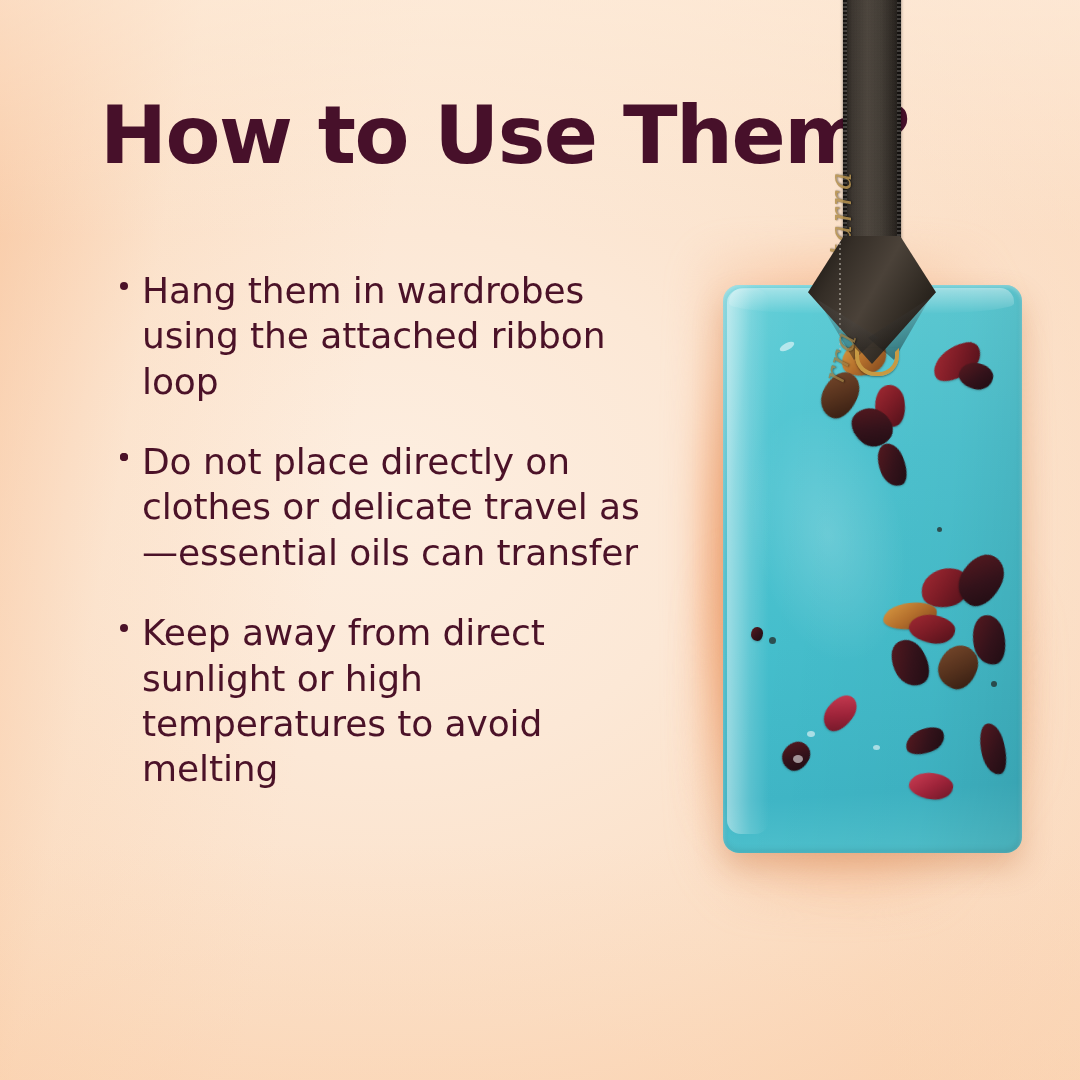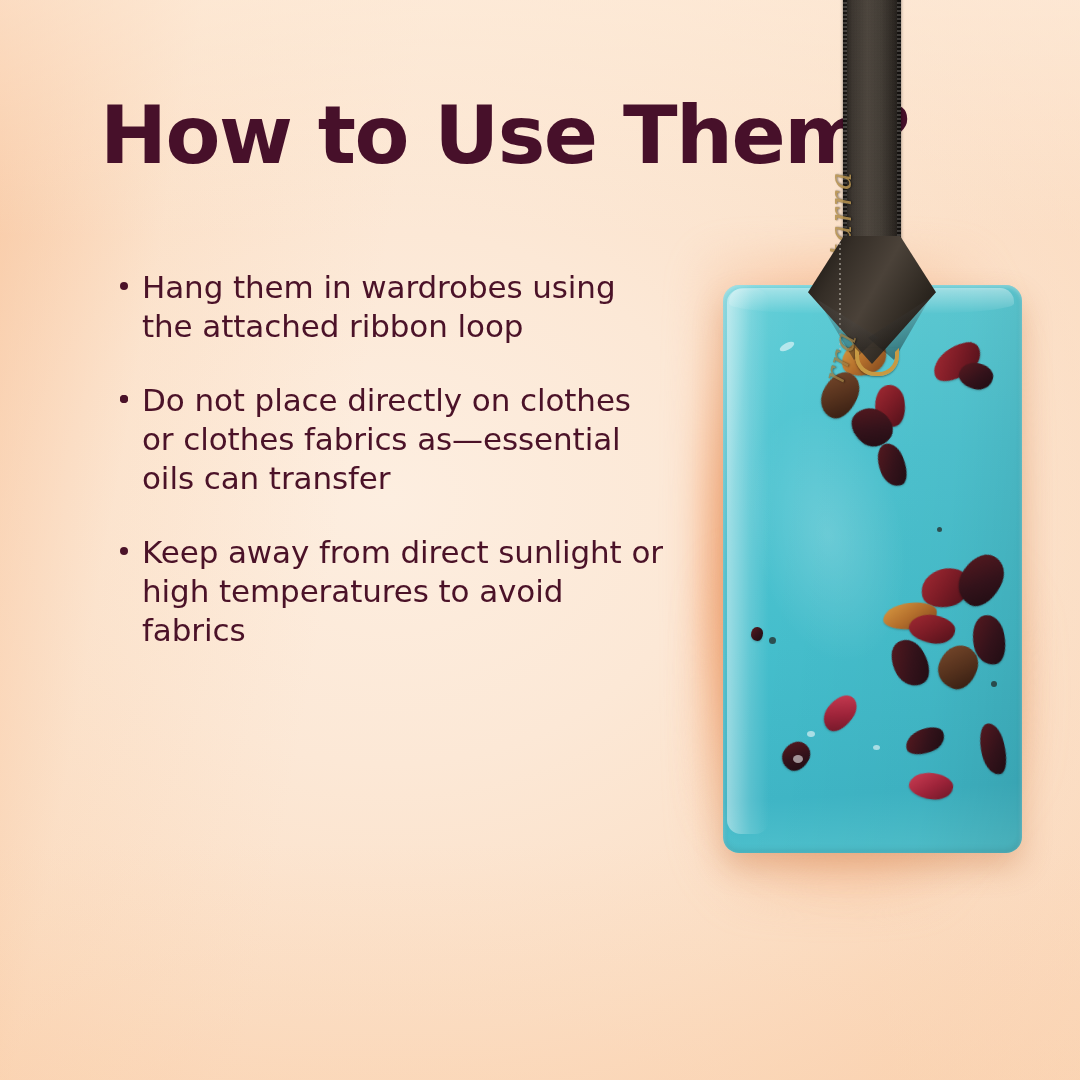--- a/index.html
+++ b/index.html
@@ -81,21 +81,21 @@
     margin: 0;
     padding: 0;
     margin-top: 92px;
   }
   .bullet-item {
     position: relative;
     padding-left: 42px;
     margin-bottom: 35px;
     color: #4B1228;
     font-family: "DejaVu Sans", sans-serif;
-    font-size: 31px;
+    font-size: 36px;
     font-weight: 400;
     line-height: 1.26;
     letter-spacing: -0.1px;
   }
   .bullet-item:last-child { margin-bottom: 0; }
   .bullet-dot {
     position: absolute;
     left: 20px;
     top: 14px;
     width: 8px;
@@ -384,26 +384,26 @@
         <span>Hang them in wardrobes using the attached ribbon loop</span>
       </li>
 
       <li class="bullet-item">
         <span class="bullet-dot"></span>
       </li>
 
 
       <li class="bullet-item">
         <span class="bullet-dot"></span>
-        <span>Do not place directly on clothes or clothes fabrics as—essential oils can transfer</span>
+        <span>Do not place directly on clothes or delicate travel as—essential oils can transfer</span>
       </li>
 
       <li class="bullet-item">
         <span class="bullet-dot"></span>
-        <span>Keep away from direct sunlight or high temperatures to avoid fabrics</span>
+        <span>Keep away from direct sunlight or high temperatures to avoid melting</span>
       </li>
 
     </ul>
   </div>
 
   <div class="product-stage">
 
     <div class="bar-shadow"></div>
     <div class="bar-shadow-2"></div>
 

